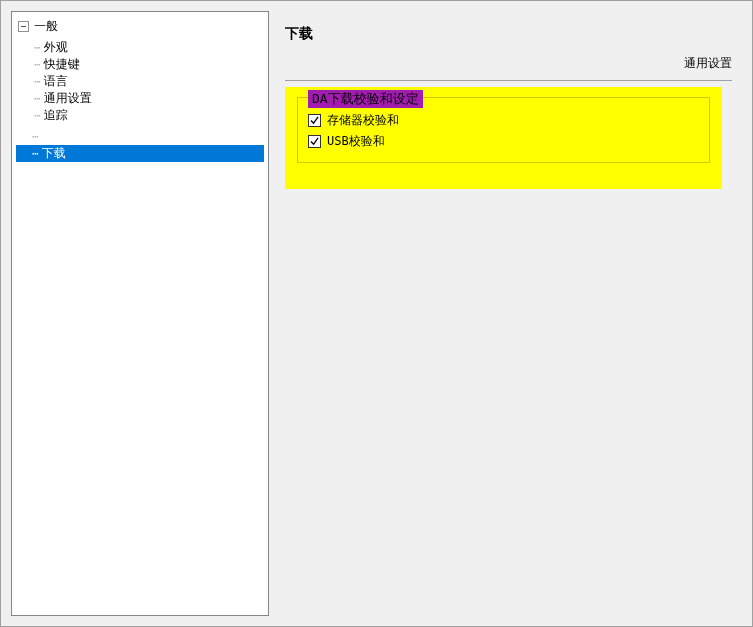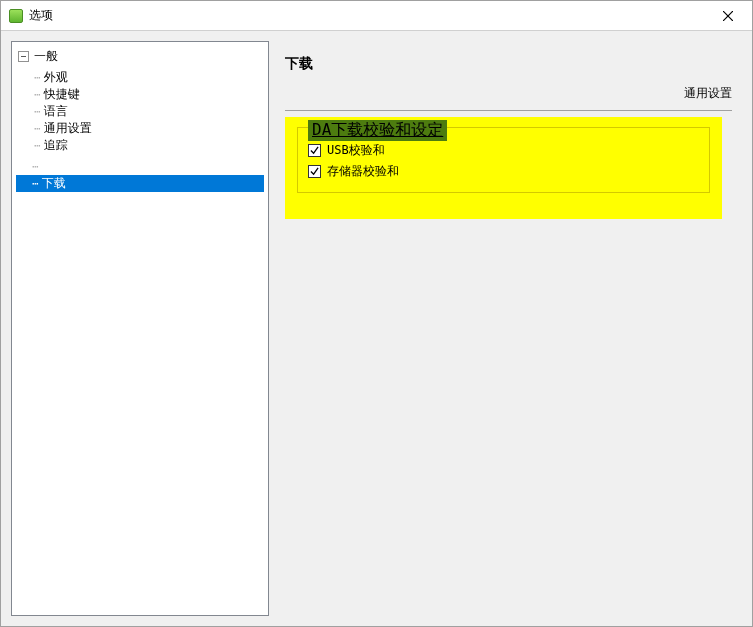--- a/index.html
+++ b/index.html
@@ -134,25 +134,24 @@
   }
   .groupbox {
     border: 1px solid #d4c900;
     padding: 10px 10px 8px 10px;
     position: relative;
   }
   .groupbox-legend {
     position: absolute;
     top: -8px;
     left: 10px;
-    background: #4d7c0f;
+    background: #a21caf;
     padding: 0 4px;
-    font-size: 16px;
+    font-size: 13px;
     font-family: "SimSun", monospace;
-    text-decoration: underline;
   }
   .checkbox-row {
     display: flex;
     align-items: center;
     gap: 6px;
     margin: 4px 0;
     font-family: "SimSun", monospace;
     font-size: 12px;
   }
   .cbox {
@@ -164,32 +163,20 @@
     justify-content: center;
     flex: 0 0 auto;
   }
   .cbox svg { width: 9px; height: 9px; }
 </style>
 </head>
 <body>
 
 <div class="window">
 
-  <div class="titlebar">
-    <div class="titlebar-left">
-      <span class="app-icon"></span>
-      <span class="title-text">选项</span>
-    </div>
-    <div class="close-btn">
-      <svg viewBox="0 0 10 10">
-        <line x1="0" y1="0" x2="10" y2="10" stroke="currentColor" stroke-width="1.2"></line>
-        <line x1="10" y1="0" x2="0" y2="10" stroke="currentColor" stroke-width="1.2"></line>
-      </svg>
-    </div>
-  </div>
 
   <div class="body">
 
     <div class="tree-pane">
       <div class="tree">
         <ul>
           <li class="level1">
             <div class="tree-row">
               <span class="expander minus"></span>
               <span class="tree-label">一般</span>
@@ -257,29 +244,29 @@
       <div class="highlight-box">
         <div class="groupbox">
           <div class="groupbox-legend">DA下载校验和设定</div>
 
           <div class="checkbox-row">
             <span class="cbox">
               <svg viewBox="0 0 10 10">
                   <polyline points="1,5 4,8 9,1" fill="none" stroke="#000" stroke-width="1.4"></polyline>
                 </svg>
             </span>
-            <span>USB校验和</span>
+            <span>存储器校验和</span>
           </div>
 
           <div class="checkbox-row">
             <span class="cbox">
               <svg viewBox="0 0 10 10">
                   <polyline points="1,5 4,8 9,1" fill="none" stroke="#000" stroke-width="1.4"></polyline>
                 </svg>
             </span>
-            <span>存储器校验和</span>
+            <span>USB校验和</span>
           </div>
         </div>
       </div>
     </div>
 
   </div>
 </div>
 
 </body></html>

